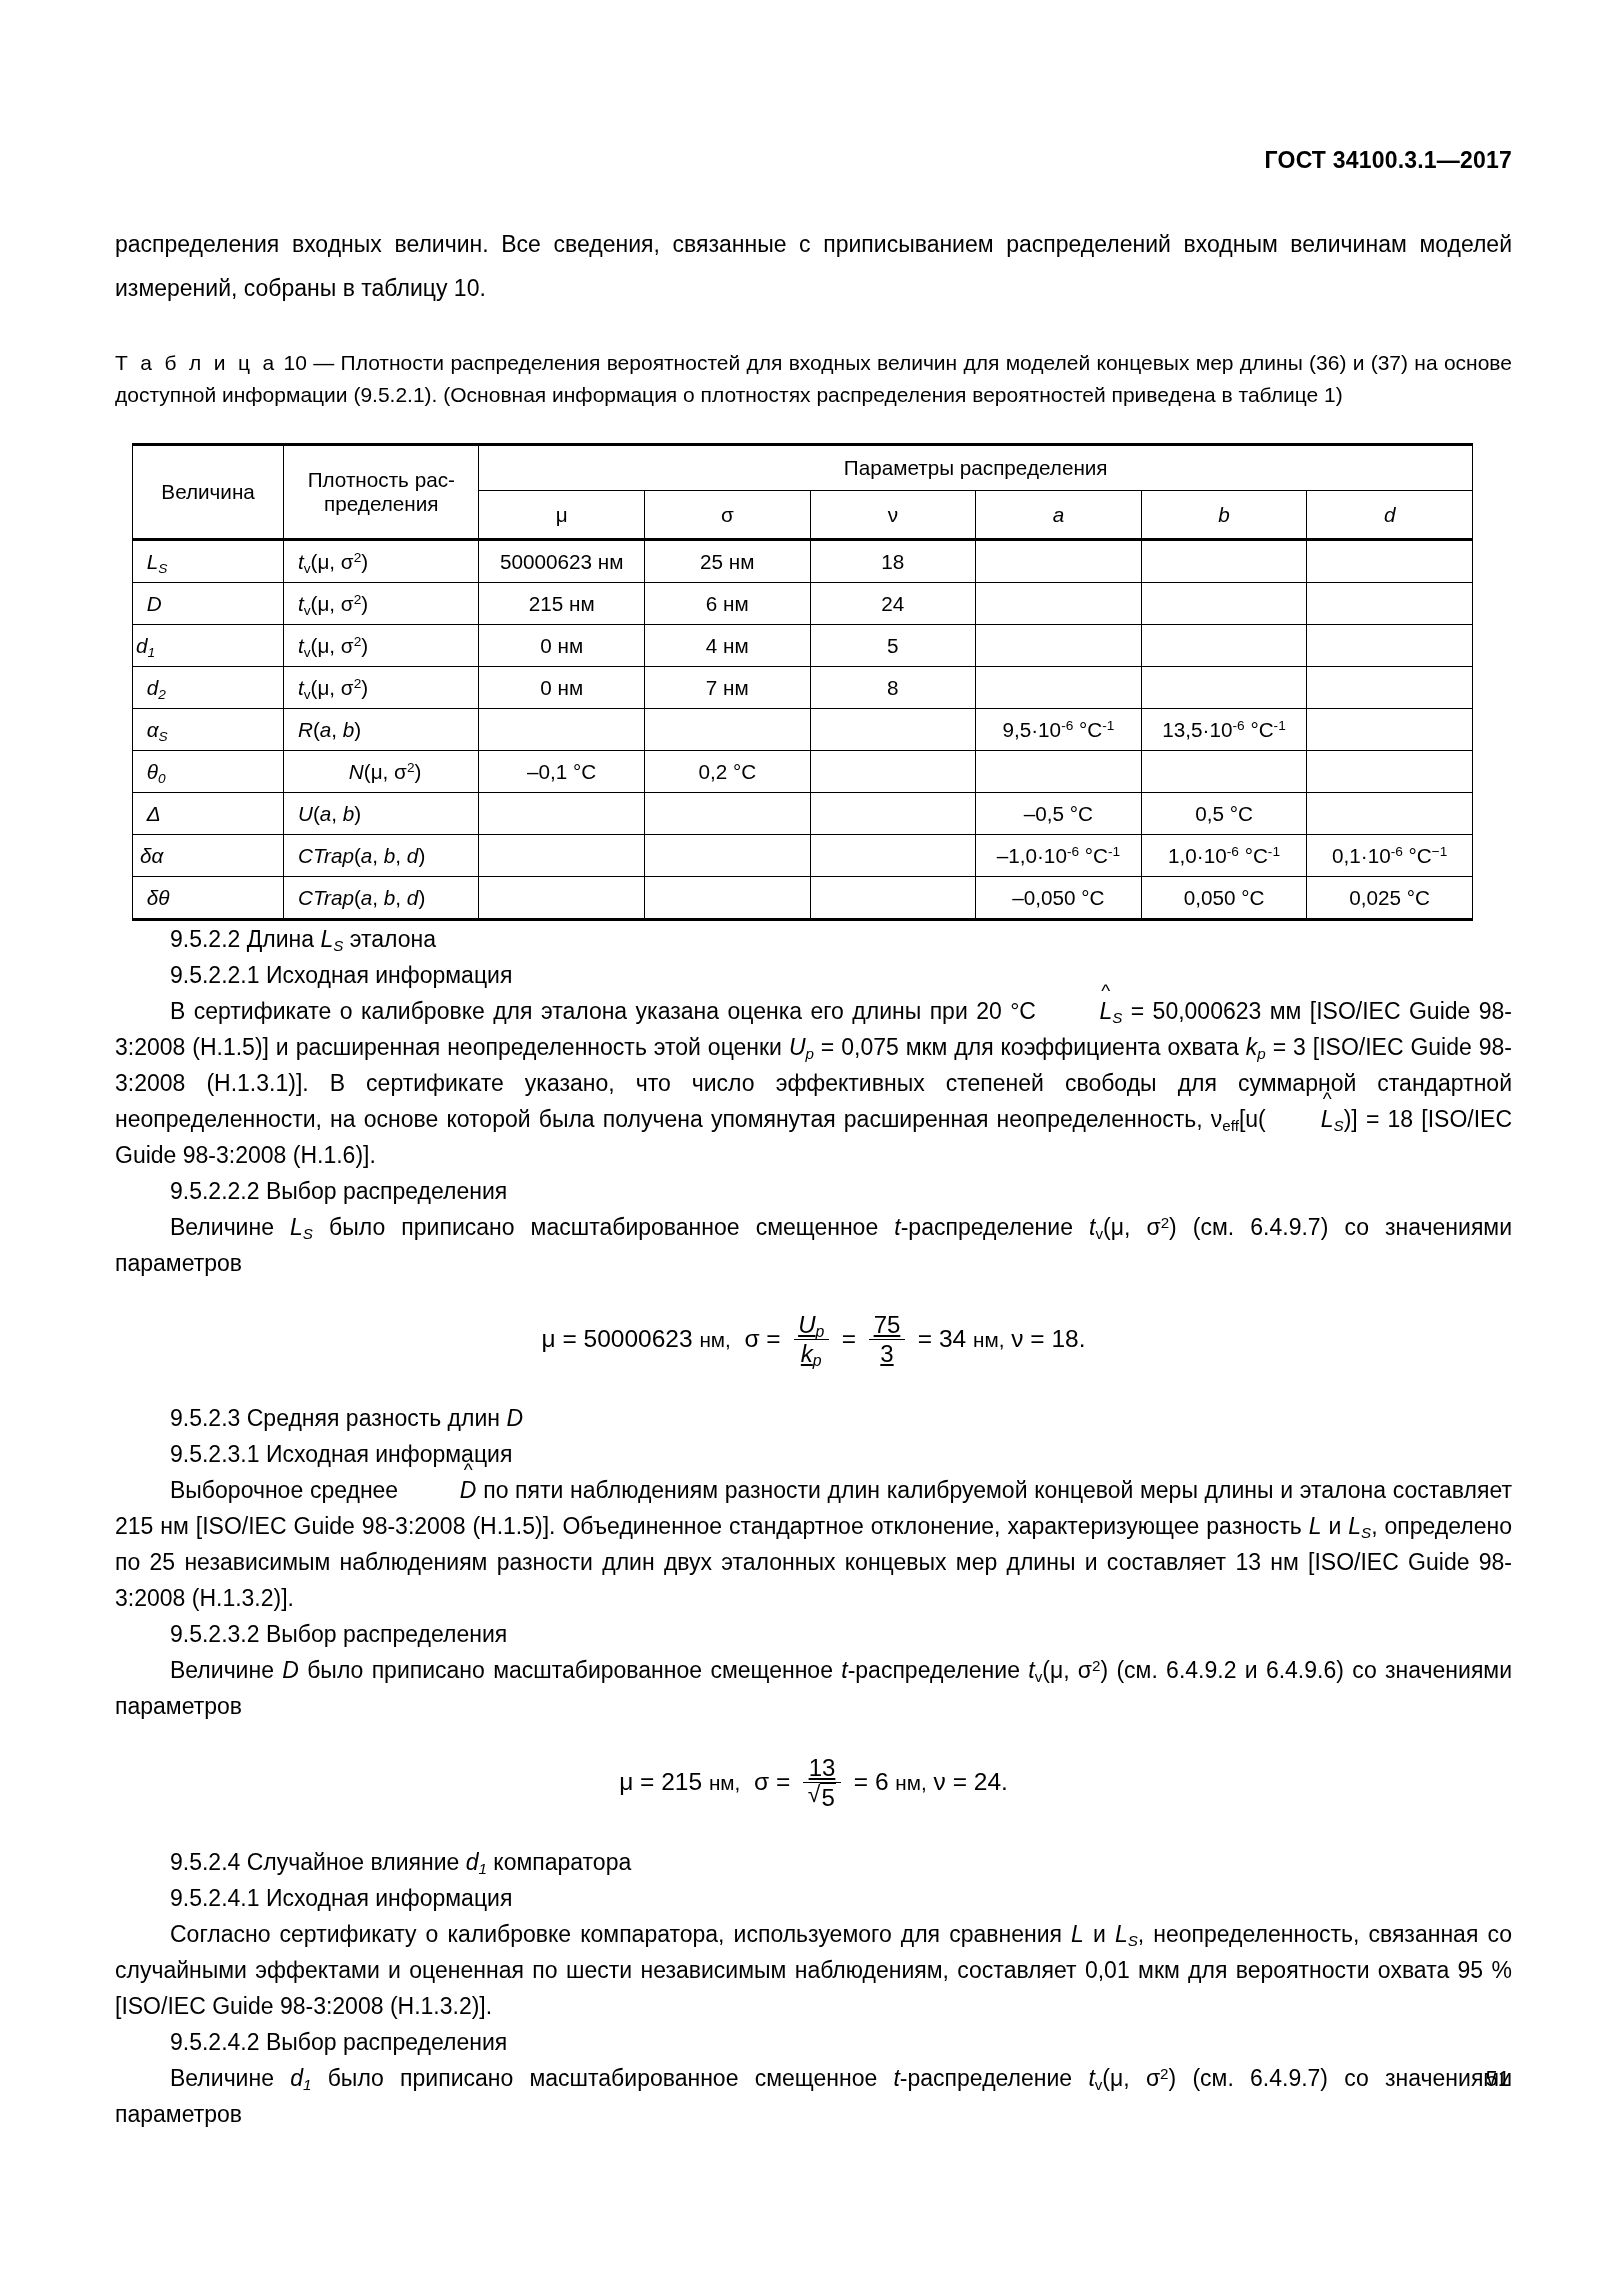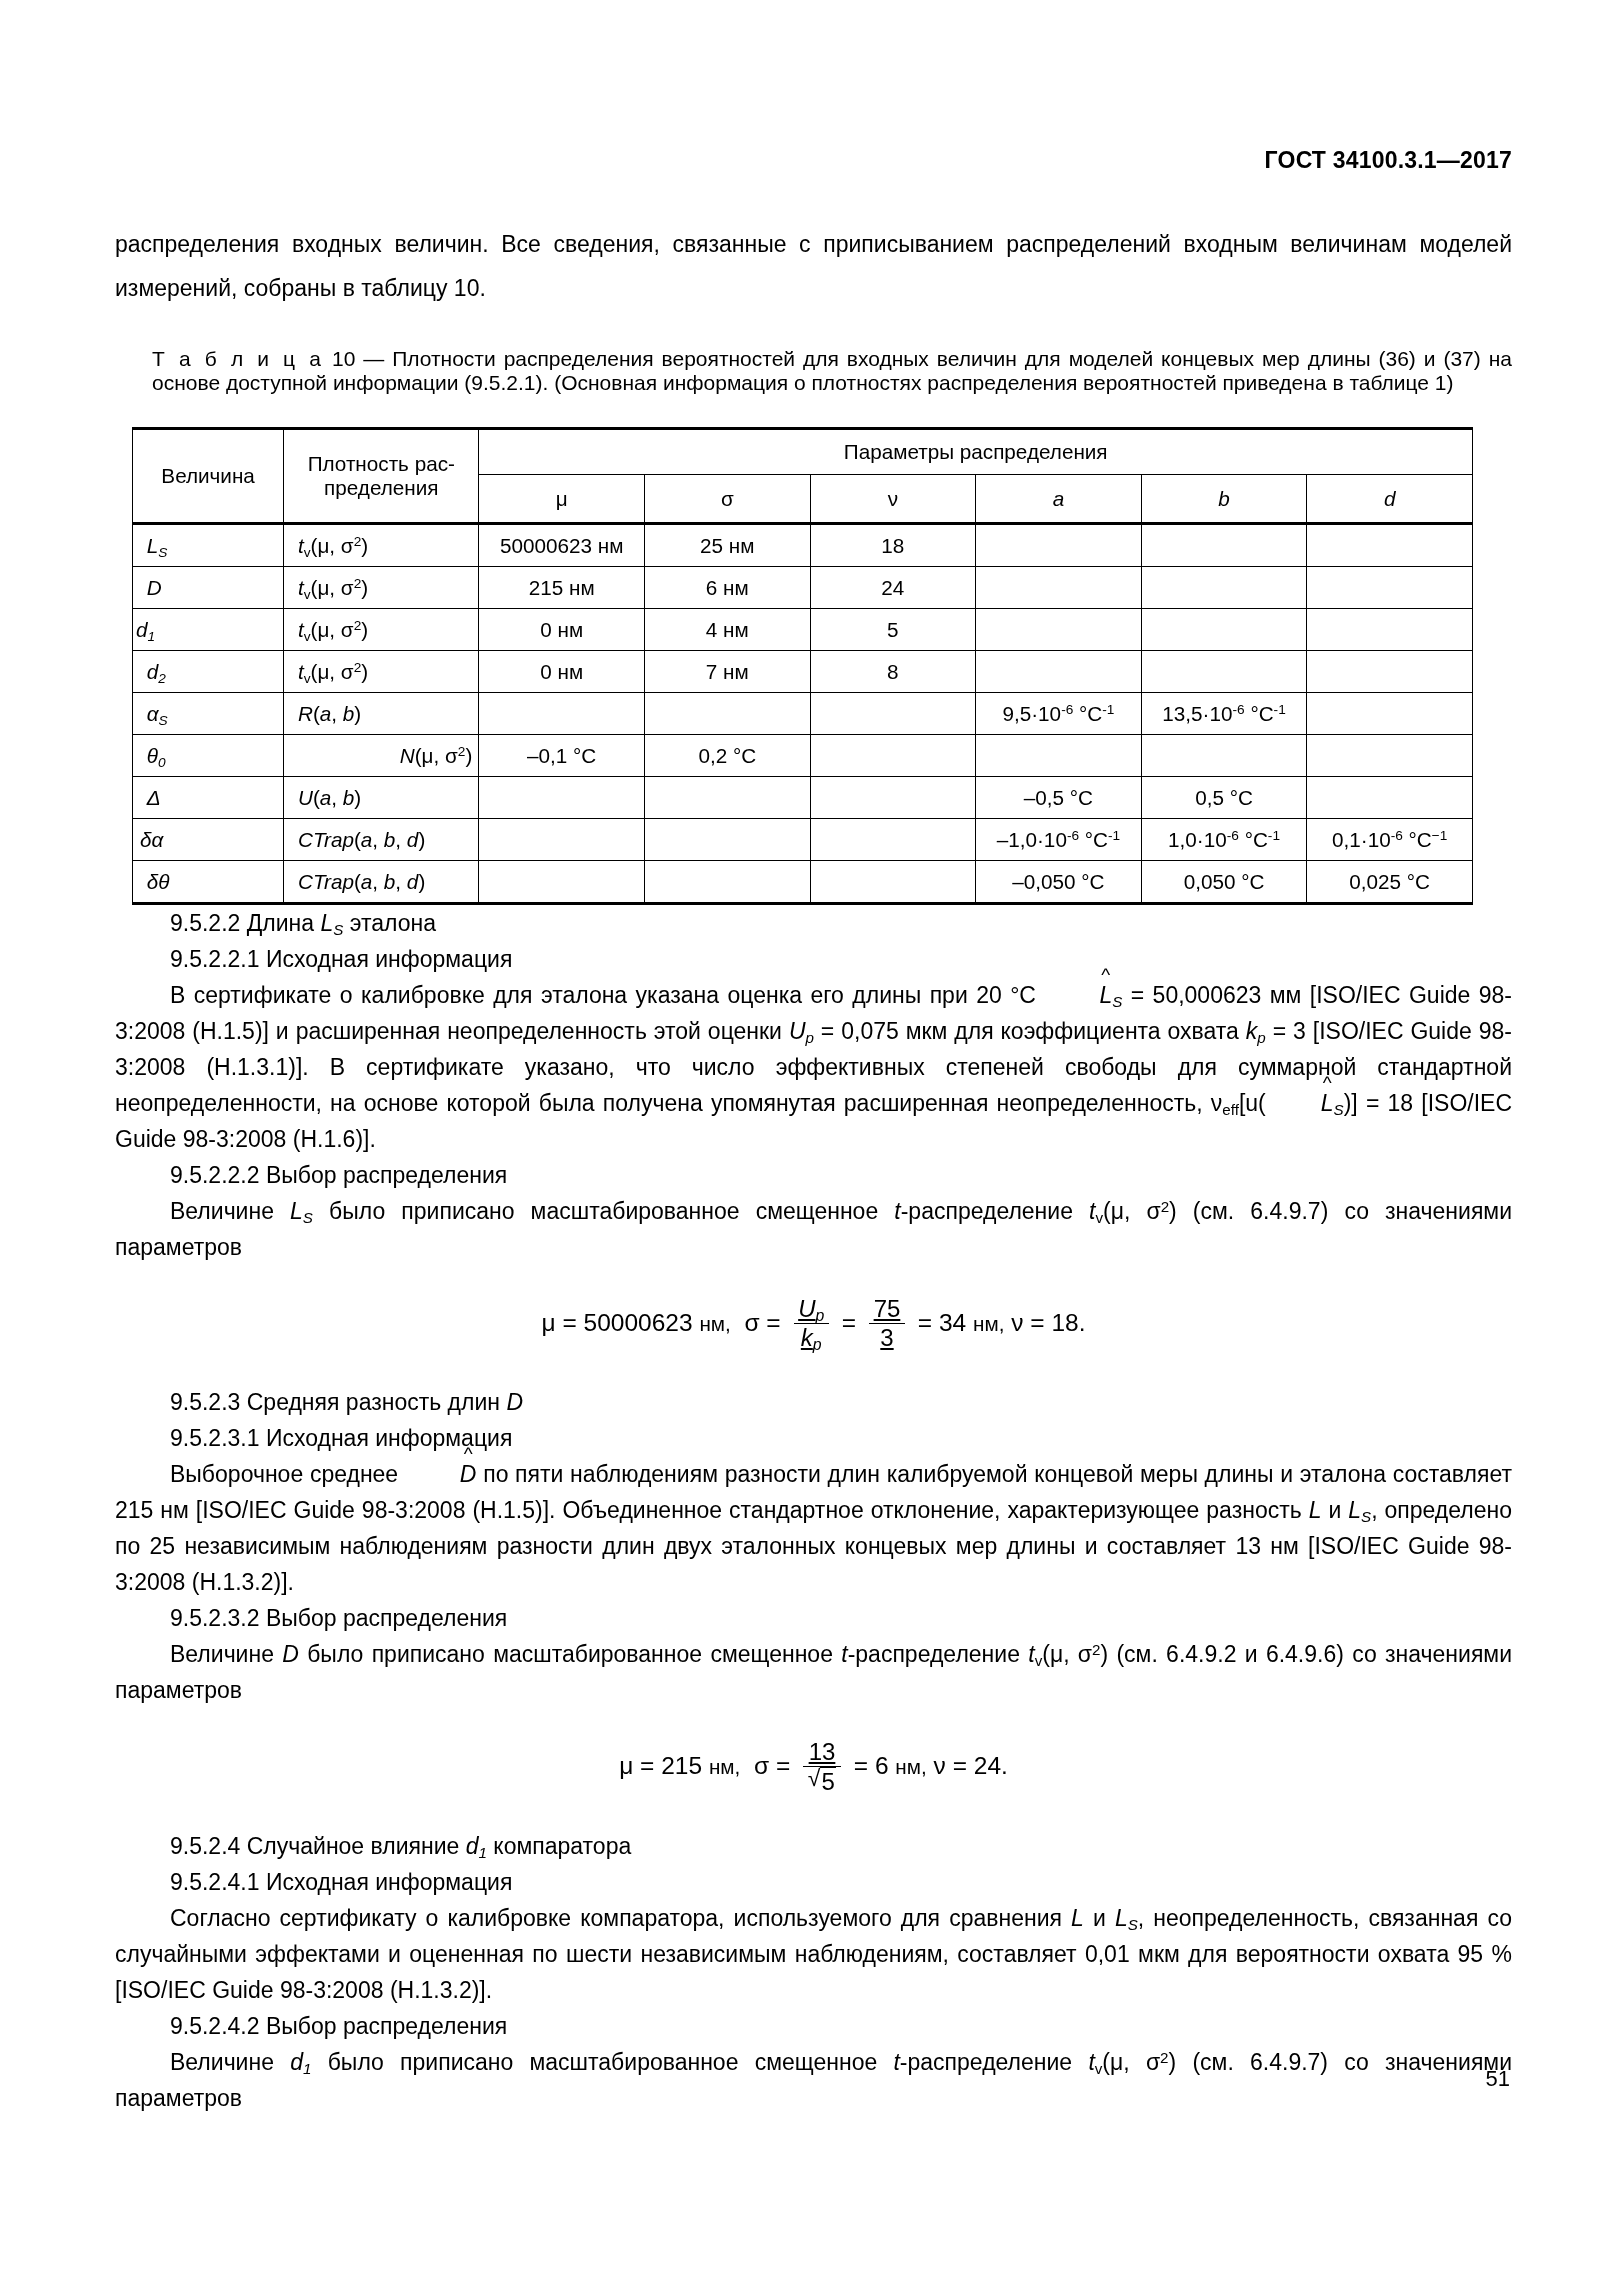--- a/index.html
+++ b/index.html
@@ -23,23 +23,22 @@
   
   .content {
     position:absolute; left:115px; top:222px; width:1397px;
   }
   p { margin:0; }
   .body-txt {
     font-size:23px; line-height:44px; text-align:justify;
     text-justify:inter-word;
   }
   .caption {
-    font-size:21px; line-height:24px; text-align:justify;
+    font-size:21px; line-height:32px; text-align:justify;
     margin-top:37px;
-    margin-left:37px;
   }
   .sp { letter-spacing:3.1px; }
   
   table.t10 {
     border-collapse:collapse;
     width:1341px;
     margin-top:32px;
     margin-left:17px;
     table-layout:fixed;
     font-size:20.7px;
@@ -186,21 +185,21 @@
             <td class="c-dens" style="text-align: left; padding-left: 13.8px;"><span class="ital">R</span>(<span class="ital">a</span>, <span class="ital">b</span>)</td>
             <td class="c-mu"></td>
             <td class="c-sig"></td>
             <td class="c-nu"></td>
             <td class="c-a">9,5·10<sup>-6</sup> °C<sup>-1</sup></td>
             <td class="c-b">13,5·10<sup>-6</sup> °C<sup>-1</sup></td>
             <td class="c-d"></td>
           </tr>
           <tr>
             <td class="c-val" style="text-align: left; padding-left: 13.8px;"><span class="ital">θ</span><sub class="ital">0</sub></td>
-            <td class="c-dens" style="text-align: right; padding-left: 13.8px;"><span class="ital">N</span>(μ, σ<sup>2</sup>)</td>
+            <td class="c-dens" style="text-align: center; padding-left: 13.8px;"><span class="ital">N</span>(μ, σ<sup>2</sup>)</td>
             <td class="c-mu">–0,1 °C</td>
             <td class="c-sig">0,2 °C</td>
             <td class="c-nu"></td>
             <td class="c-a"></td>
             <td class="c-b"></td>
             <td class="c-d"></td>
           </tr>
           <tr>
             <td class="c-val" style="text-align: left; padding-left: 13.8px;"><span class="ital">Δ</span></td>
             <td class="c-dens" style="text-align: left; padding-left: 13.8px;"><span class="ital">U</span>(<span class="ital">a</span>, <span class="ital">b</span>)</td>

